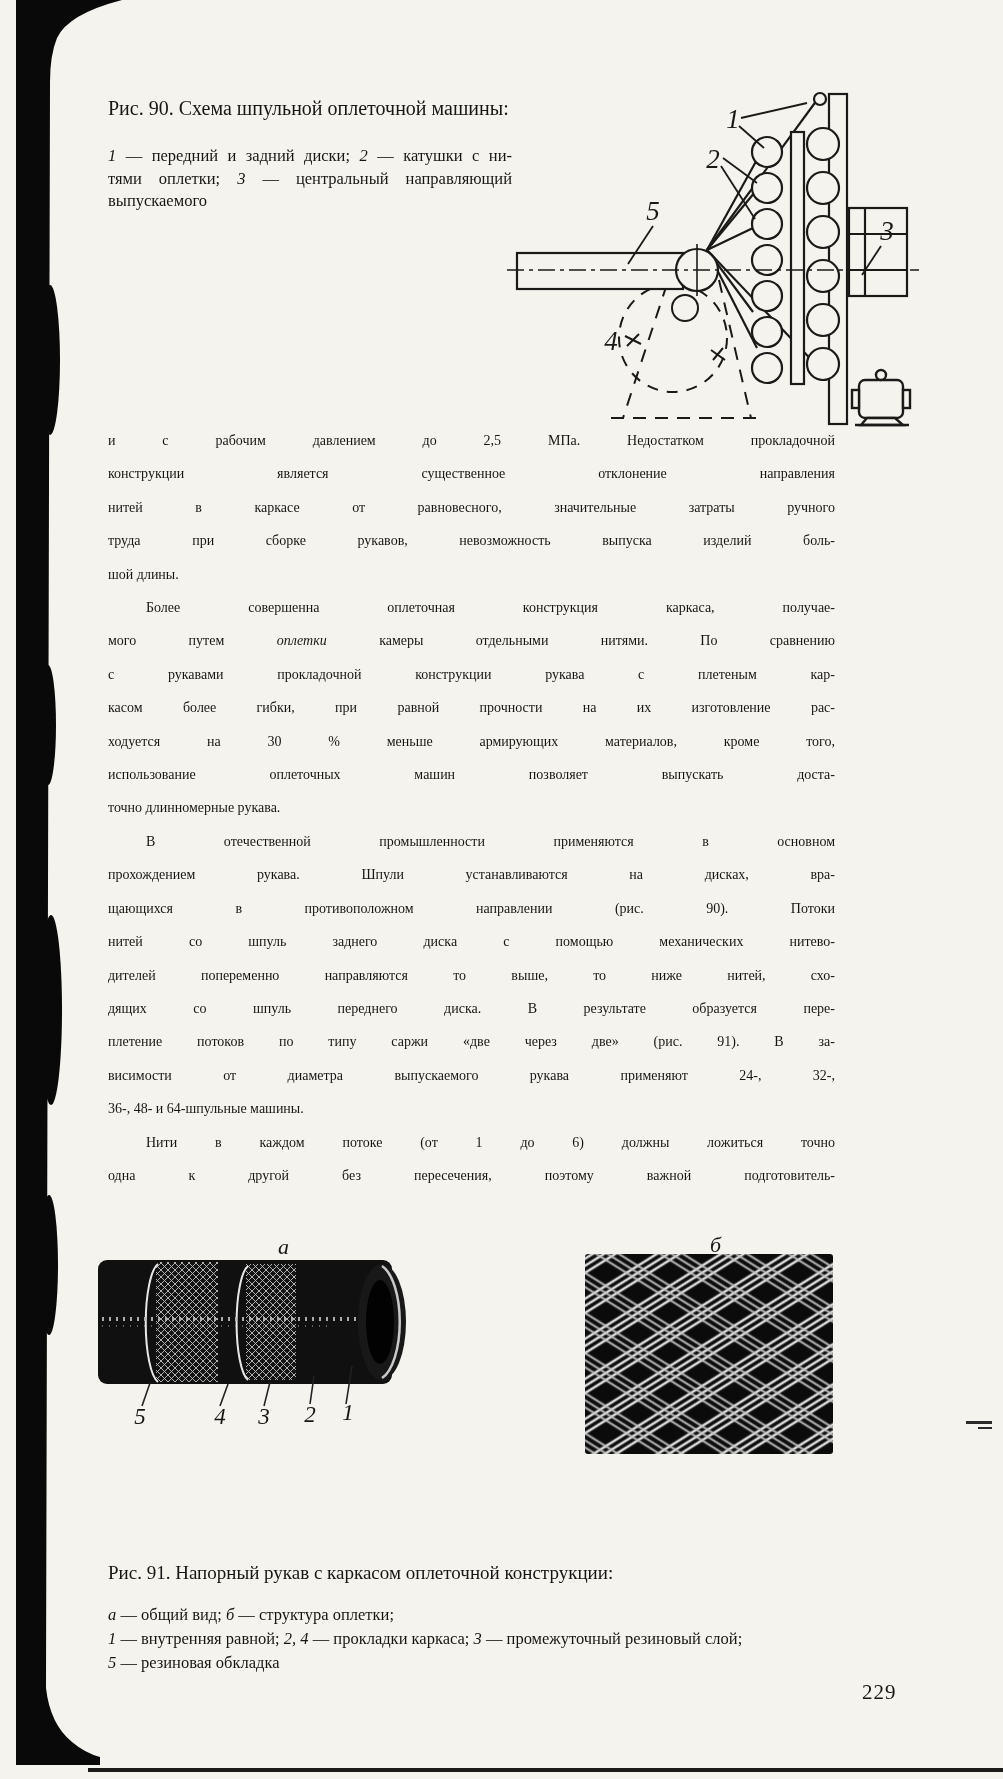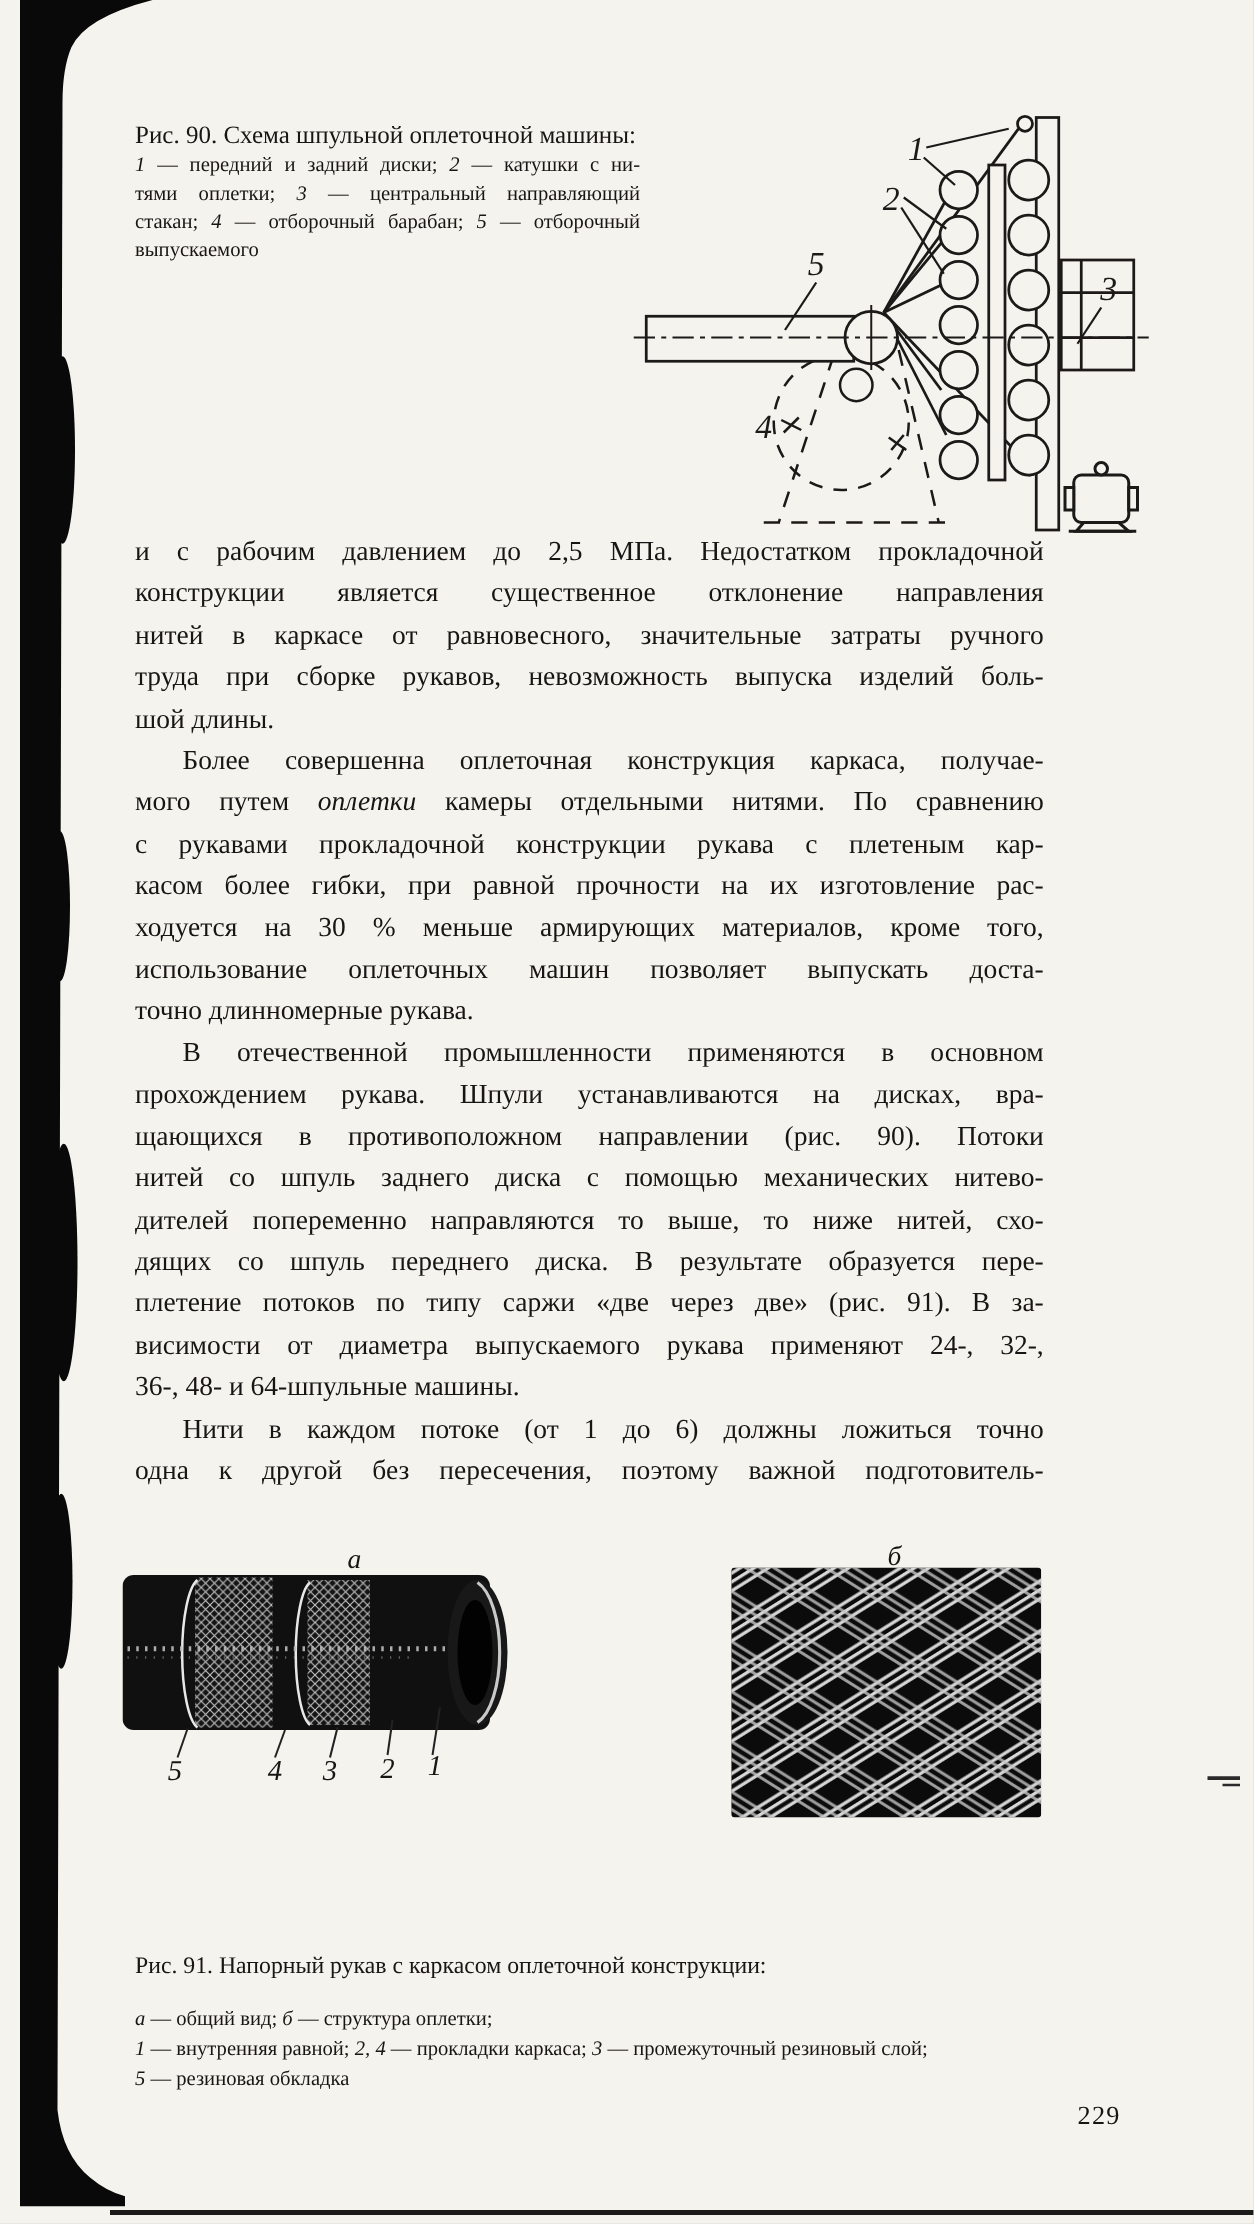--- a/index.html
+++ b/index.html
@@ -6,25 +6,25 @@
   .page{position:relative;width:1003px;height:1779px;background:#f5f3ee;overflow:hidden;
         font-family:"Liberation Serif","DejaVu Serif",serif;color:#181614;}
   .abs{position:absolute;}
   .it{font-style:italic;}
   
   .ln{text-align:justify;text-align-last:justify;}
   .ln.end{text-align-last:left;}
   .ln.ind{text-indent:38px;}
   
   #fig90-caption{left:108px;top:95px;width:404px;}
-  #fig90-title{font-size:20px;line-height:26px;margin-bottom:0;text-align:left;}
+  #fig90-title{font-size:20px;line-height:26px;margin-bottom:24px;text-align:left;}
   #fig90-legend .ln{font-size:16.5px;line-height:22.5px;}
   
   #body-text{left:108px;top:424px;width:727px;}
-  #body-text .ln{font-size:22px;line-height:33.4px;font-family:Liberation Serif, serif;}
+  #body-text .ln{font-size:14px;line-height:33.4px;font-family:Liberation Serif, serif;}
   
   .photo-letter{font-size:22px;font-style:italic;}
   #fig91-caption{left:108px;top:1560px;width:772px;}
   #fig91-title{font-size:19px;line-height:25px;margin-bottom:18px;text-align:left;}
   #fig91-legend .ln{font-size:16.5px;line-height:24px;text-align:left;text-align-last:left;}
   #page-number{left:862px;top:1680px;font-size:21px;letter-spacing:1px;}
   
   #bottom-edge-line{left:88px;top:1768px;right:0;height:4px;background:#1b1b1b;}
   .edge-mark{background:#2a2a2a;}
 </style>
@@ -42,21 +42,20 @@
   </svg>
   <div class="abs" id="bottom-edge-line"></div>
   <div class="abs edge-mark" style="left:966px;top:1421px;width:26px;height:3px;"></div>
   <div class="abs edge-mark" style="left:978px;top:1427px;width:14px;height:2px;"></div>
 
   <div class="abs" id="fig90-caption">
     <div id="fig90-title">Рис. 90. Схема шпульной оплеточной машины:</div>
     <div id="fig90-legend">
         <div class="ln"><span class="it">1</span><span> — передний и задний диски; </span><span class="it">2</span><span> — катушки с ни-</span></div>
         <div class="ln"><span>тями оплетки; </span><span class="it">3</span><span> — центральный направляющий</span></div>
-        <div class="ln"><span>стакан; </span><span class="it">4</span><span> — отборочный барабан; </span><span class="it">5</span><span> — отборочный</span></div>
         <div class="ln end"><span>выпускаемого</span></div>
       </div>
   </div>
 
   <svg class="abs" style="left:505px;top:88px;" width="420" height="345" viewBox="0 0 420 345" aria-hidden="true">
     <g stroke="#1c1a18" fill="none" stroke-width="2.2">
 
       <g stroke-width="2">
         <circle cx="168" cy="250" r="54" stroke-dasharray="11 9"></circle>
         <circle cx="180" cy="220" r="13" fill="#f5f3ee"></circle>

